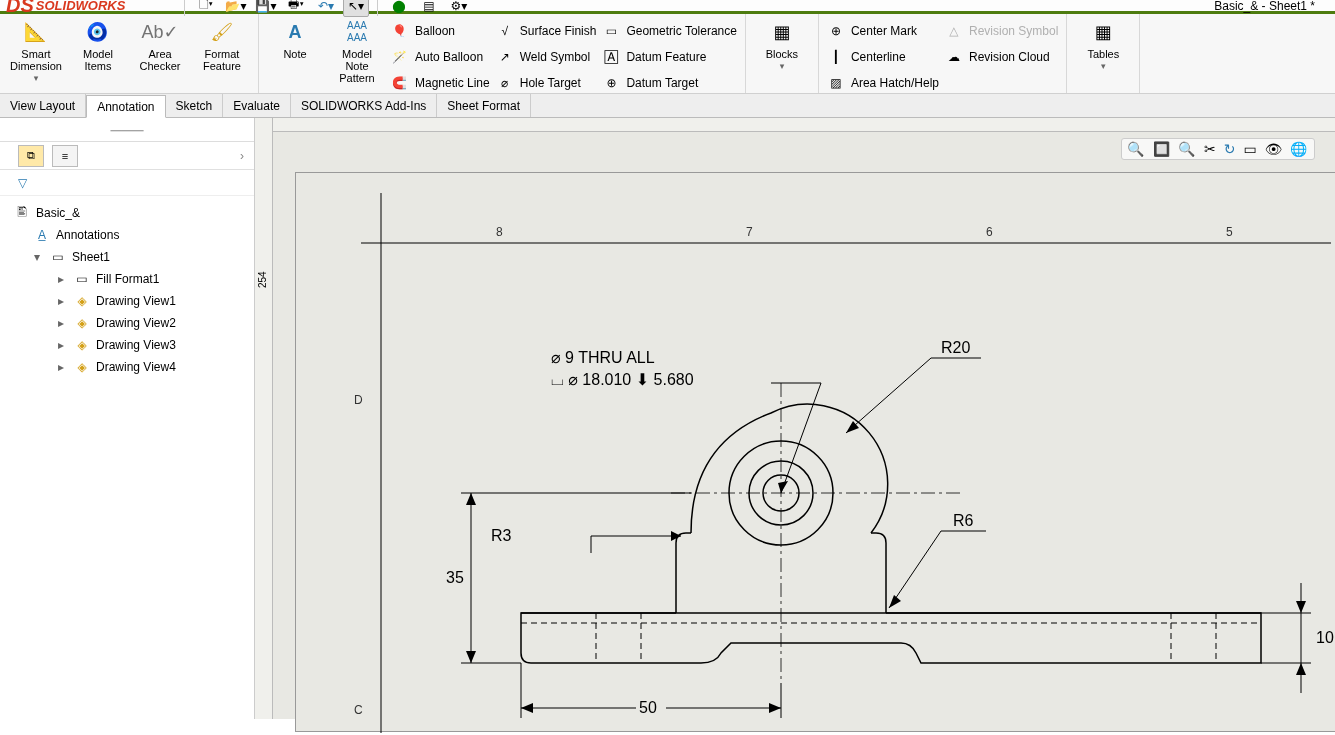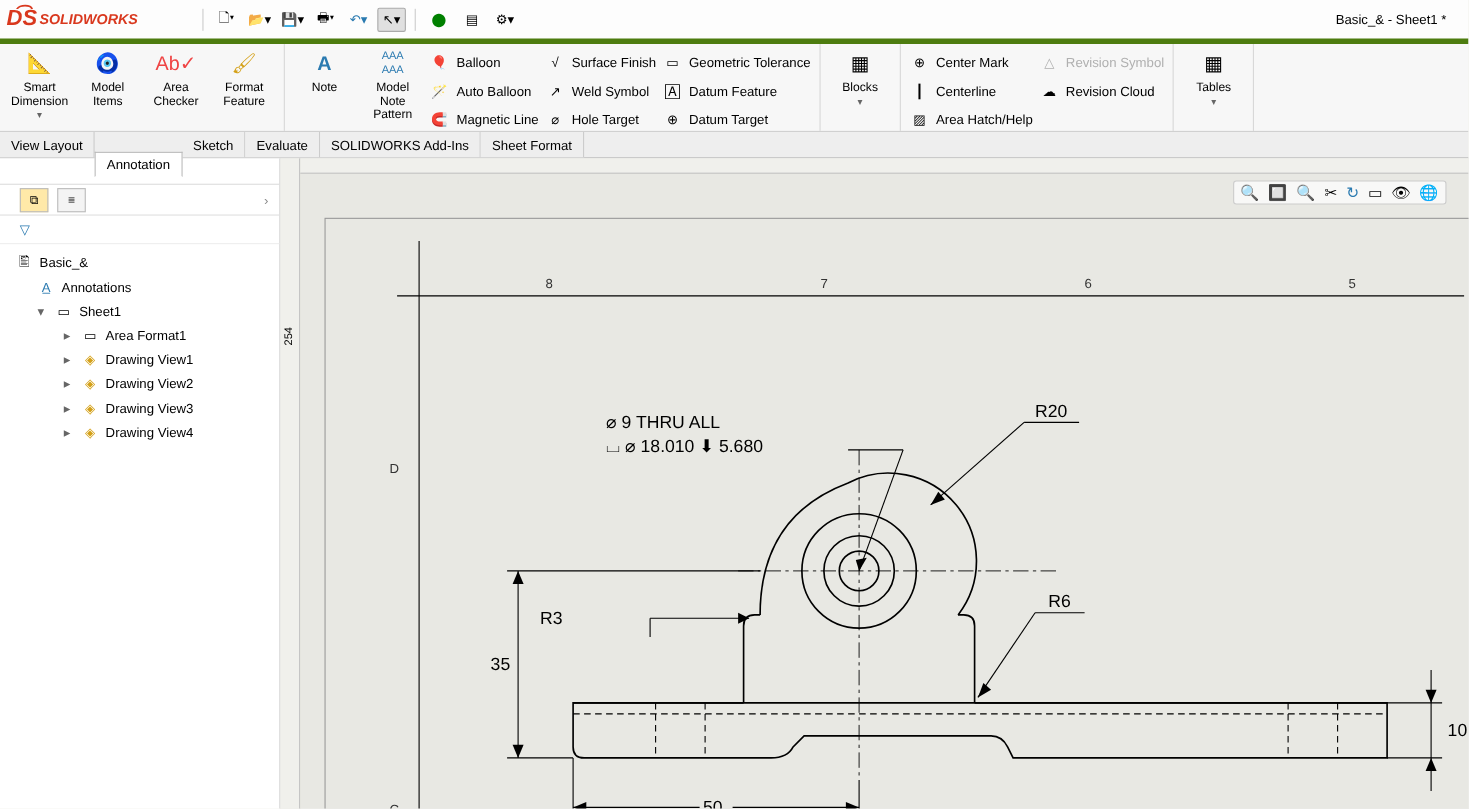--- a/index.html
+++ b/index.html
@@ -1,19 +1,19 @@
 <!DOCTYPE html>
 <html><head>
 <meta charset="utf-8">
 <style>
   * { box-sizing: border-box; margin: 0; padding: 0; font-family: "Segoe UI", Arial, sans-serif; }
   body { width: 1335px; height: 735px; background: #fff; overflow: hidden; font-size: 12px; }
 
   
-  .menubar { height: 40px; display: flex; align-items: center; border-bottom: 5px solid #4d7c0f; background: #fdfdfd; }
+  .menubar { height: 14px; display: flex; align-items: center; border-bottom: 3px solid #4d7c0f; background: #fdfdfd; }
   .logo { width: 160px; height: 28px; display: flex; align-items: center; padding-left: 6px; font-weight: bold; color: #d9381e; font-size: 13px; font-style: italic; }
   .logo .ds { color:#d9381e; font-size:20px; font-weight:bold; margin-right:2px;}
   .menus { display: flex; gap: 18px; padding-left: 18px; }
   .menus span { cursor: pointer; }
   .pin { margin-left: 14px; color:#2a7ab0; font-size:14px;}
   .qat { display:flex; gap:4px; margin-left:20px; align-items:center;}
   .qat .btn { width:26px; height:22px; display:flex; align-items:center; justify-content:center; border-radius:2px;}
   .qat .sep { width:1px; height:20px; background:#ccc; margin:0 4px;}
   .qat .sel { background:#e0e0e0; border:1px solid #aaa;}
   .doc-title { margin-left:auto; margin-right:20px; font-size:12px;}
@@ -24,21 +24,21 @@
   .bigbtn { display:flex; flex-direction:column; align-items:center; justify-content:flex-start; width:56px; height:70px; text-align:center; font-size:11px; line-height:12px; padding-top:2px; cursor:pointer;}
   .bigbtn .ic { width:24px; height:24px; margin-bottom:4px; display:flex; align-items:center; justify-content:center; font-size:18px;}
   .col { display:flex; flex-direction:column; gap:4px; padding-top:2px;}
   .smbtn { display:flex; align-items:center; gap:6px; font-size:12px; height:22px; cursor:pointer; white-space:nowrap;}
   .smbtn .ic { width:18px; height:18px; display:flex; align-items:center; justify-content:center;}
   .disabled { color:#b0b0b0;}
 
   
   .tabs { height:24px; display:flex; border-bottom:1px solid #bbb; background:#eee;}
   .tab { padding:0 10px; display:flex; align-items:center; font-size:12px; border-right:1px solid #ccc; cursor:pointer; background:#eee;}
-  .tab.active { background:#fff; border-bottom:1px solid #fff; position:relative; top:18px; border-top:1px solid #bbb; border-left:1px solid #bbb; border-right:1px solid #bbb;}
+  .tab.active { background:#fff; border-bottom:1px solid #fff; position:relative; top:1px; border-top:1px solid #bbb; border-left:1px solid #bbb; border-right:1px solid #bbb;}
 
   
   .main { display:flex; height: calc(735px - 30px - 80px - 24px);}
   .sidebar { width:255px; border-right:1px solid #ccc; display:flex; flex-direction:column; background:#fff;}
   .side-hdr { height:24px; border-bottom:1px solid #ddd; display:flex; align-items:center; justify-content:center; color:#888;}
   .side-tabs { height:28px; display:flex; align-items:center; gap:8px; padding-left:18px; border-bottom:1px solid #e0e0e0;}
   .side-tabs .st { width:26px; height:22px; border:1px solid #bbb; background:#f4f4f4; display:flex; align-items:center; justify-content:center; font-size:11px;}
   .side-tabs .chev { margin-left:auto; margin-right:10px; color:#888;}
   .filterline { height:26px; display:flex; align-items:center; padding-left:18px; border-bottom:1px solid #eee;}
   .tree { padding:6px 4px 0 14px; font-size:12px;}
@@ -98,21 +98,21 @@
     <div class="bigbtn">
       <div class="ic">📐</div>
       <span>Smart Dimension</span>
       <span style="font-size:9px;color:#666">▾</span>
     </div>
     <div class="bigbtn">
       <div class="ic">🧿</div>
       <span>Model Items</span>
     </div>
     <div class="bigbtn">
-      <div class="ic" style="color:#ef4444">Ab✓</div>
+      <div class="ic" style="color:#737373">Ab✓</div>
       <span>Area Checker</span>
     </div>
     <div class="bigbtn">
       <div class="ic" style="color:#d4a017">🖌</div>
       <span>Format Feature</span>
     </div>
   </div>
   <div class="rgroup">
     <div class="bigbtn">
       <div class="ic" style="color:#2a7ab0;font-weight:bold">A</div>
@@ -238,21 +238,21 @@
         <span>Annotations</span>
       </div>
       <div class="row ind1">
         <span class="caret">▾</span>
         <span class="ic">▭</span>
         <span>Sheet1</span>
       </div>
       <div class="row ind2">
           <span class="caret">▸</span>
           <span class="ic">▭</span>
-          <span>Area Format1</span>
+          <span>Fill Format1</span>
         </div>
       <div class="row ind2">
           <span class="caret">▸</span>
           <span class="ic" style="color:#d4a017">◈</span>
           <span>Drawing View1</span>
         </div>
       <div class="row ind2">
           <span class="caret">▸</span>
           <span class="ic" style="color:#d4a017">◈</span>
           <span>Drawing View2</span>

